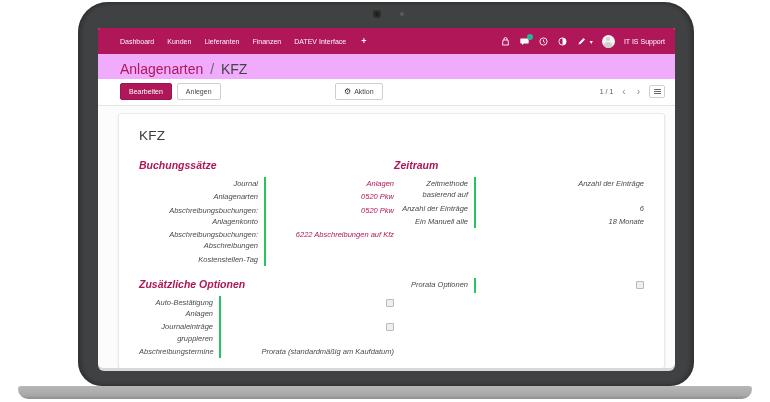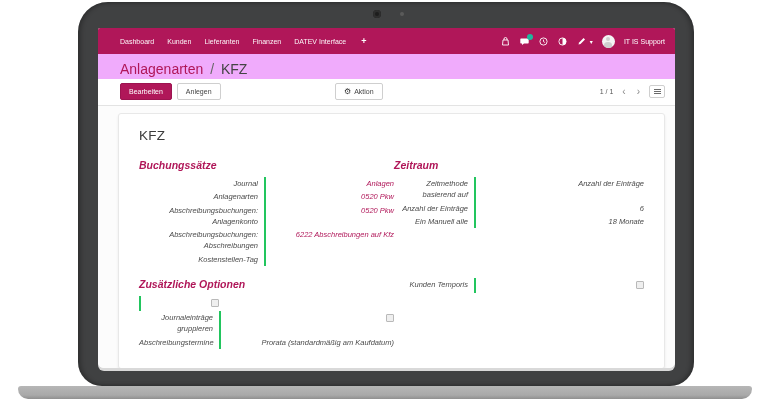--- a/index.html
+++ b/index.html
@@ -205,35 +205,36 @@
               </div>
             <div class="frow">
                 <span class="flabel">Ein Manuell alle</span>
                 <span class="fvalue">18 Monate</span>
               </div>
           </div>
 
           <div class="section lbl-narrow">
             <div class="sec-title">Zusätzliche Optionen</div>
             <div class="frow">
+                <span class="flabel">Auto-Bestätigung Anlagen</span>
                 <span class="fvalue"><span class="checkbox"></span></span>
               </div>
             <div class="frow">
                 <span class="flabel">Journaleinträge gruppieren</span>
                 <span class="fvalue"><span class="checkbox"></span></span>
               </div>
             <div class="frow">
                 <span class="flabel">Abschreibungstermine</span>
                 <span class="fvalue">Prorata (standardmäßig am Kaufdatum)</span>
               </div>
           </div>
 
           <div class="section lbl-narrow">
             <div class="frow">
-                <span class="flabel">Kunden Temporis</span>
+                <span class="flabel">Prorata Optionen</span>
                 <span class="fvalue"><span class="checkbox"></span></span>
               </div>
           </div>
 
         </div>
       </div>
     </div>
 
   </div>
 </div>

